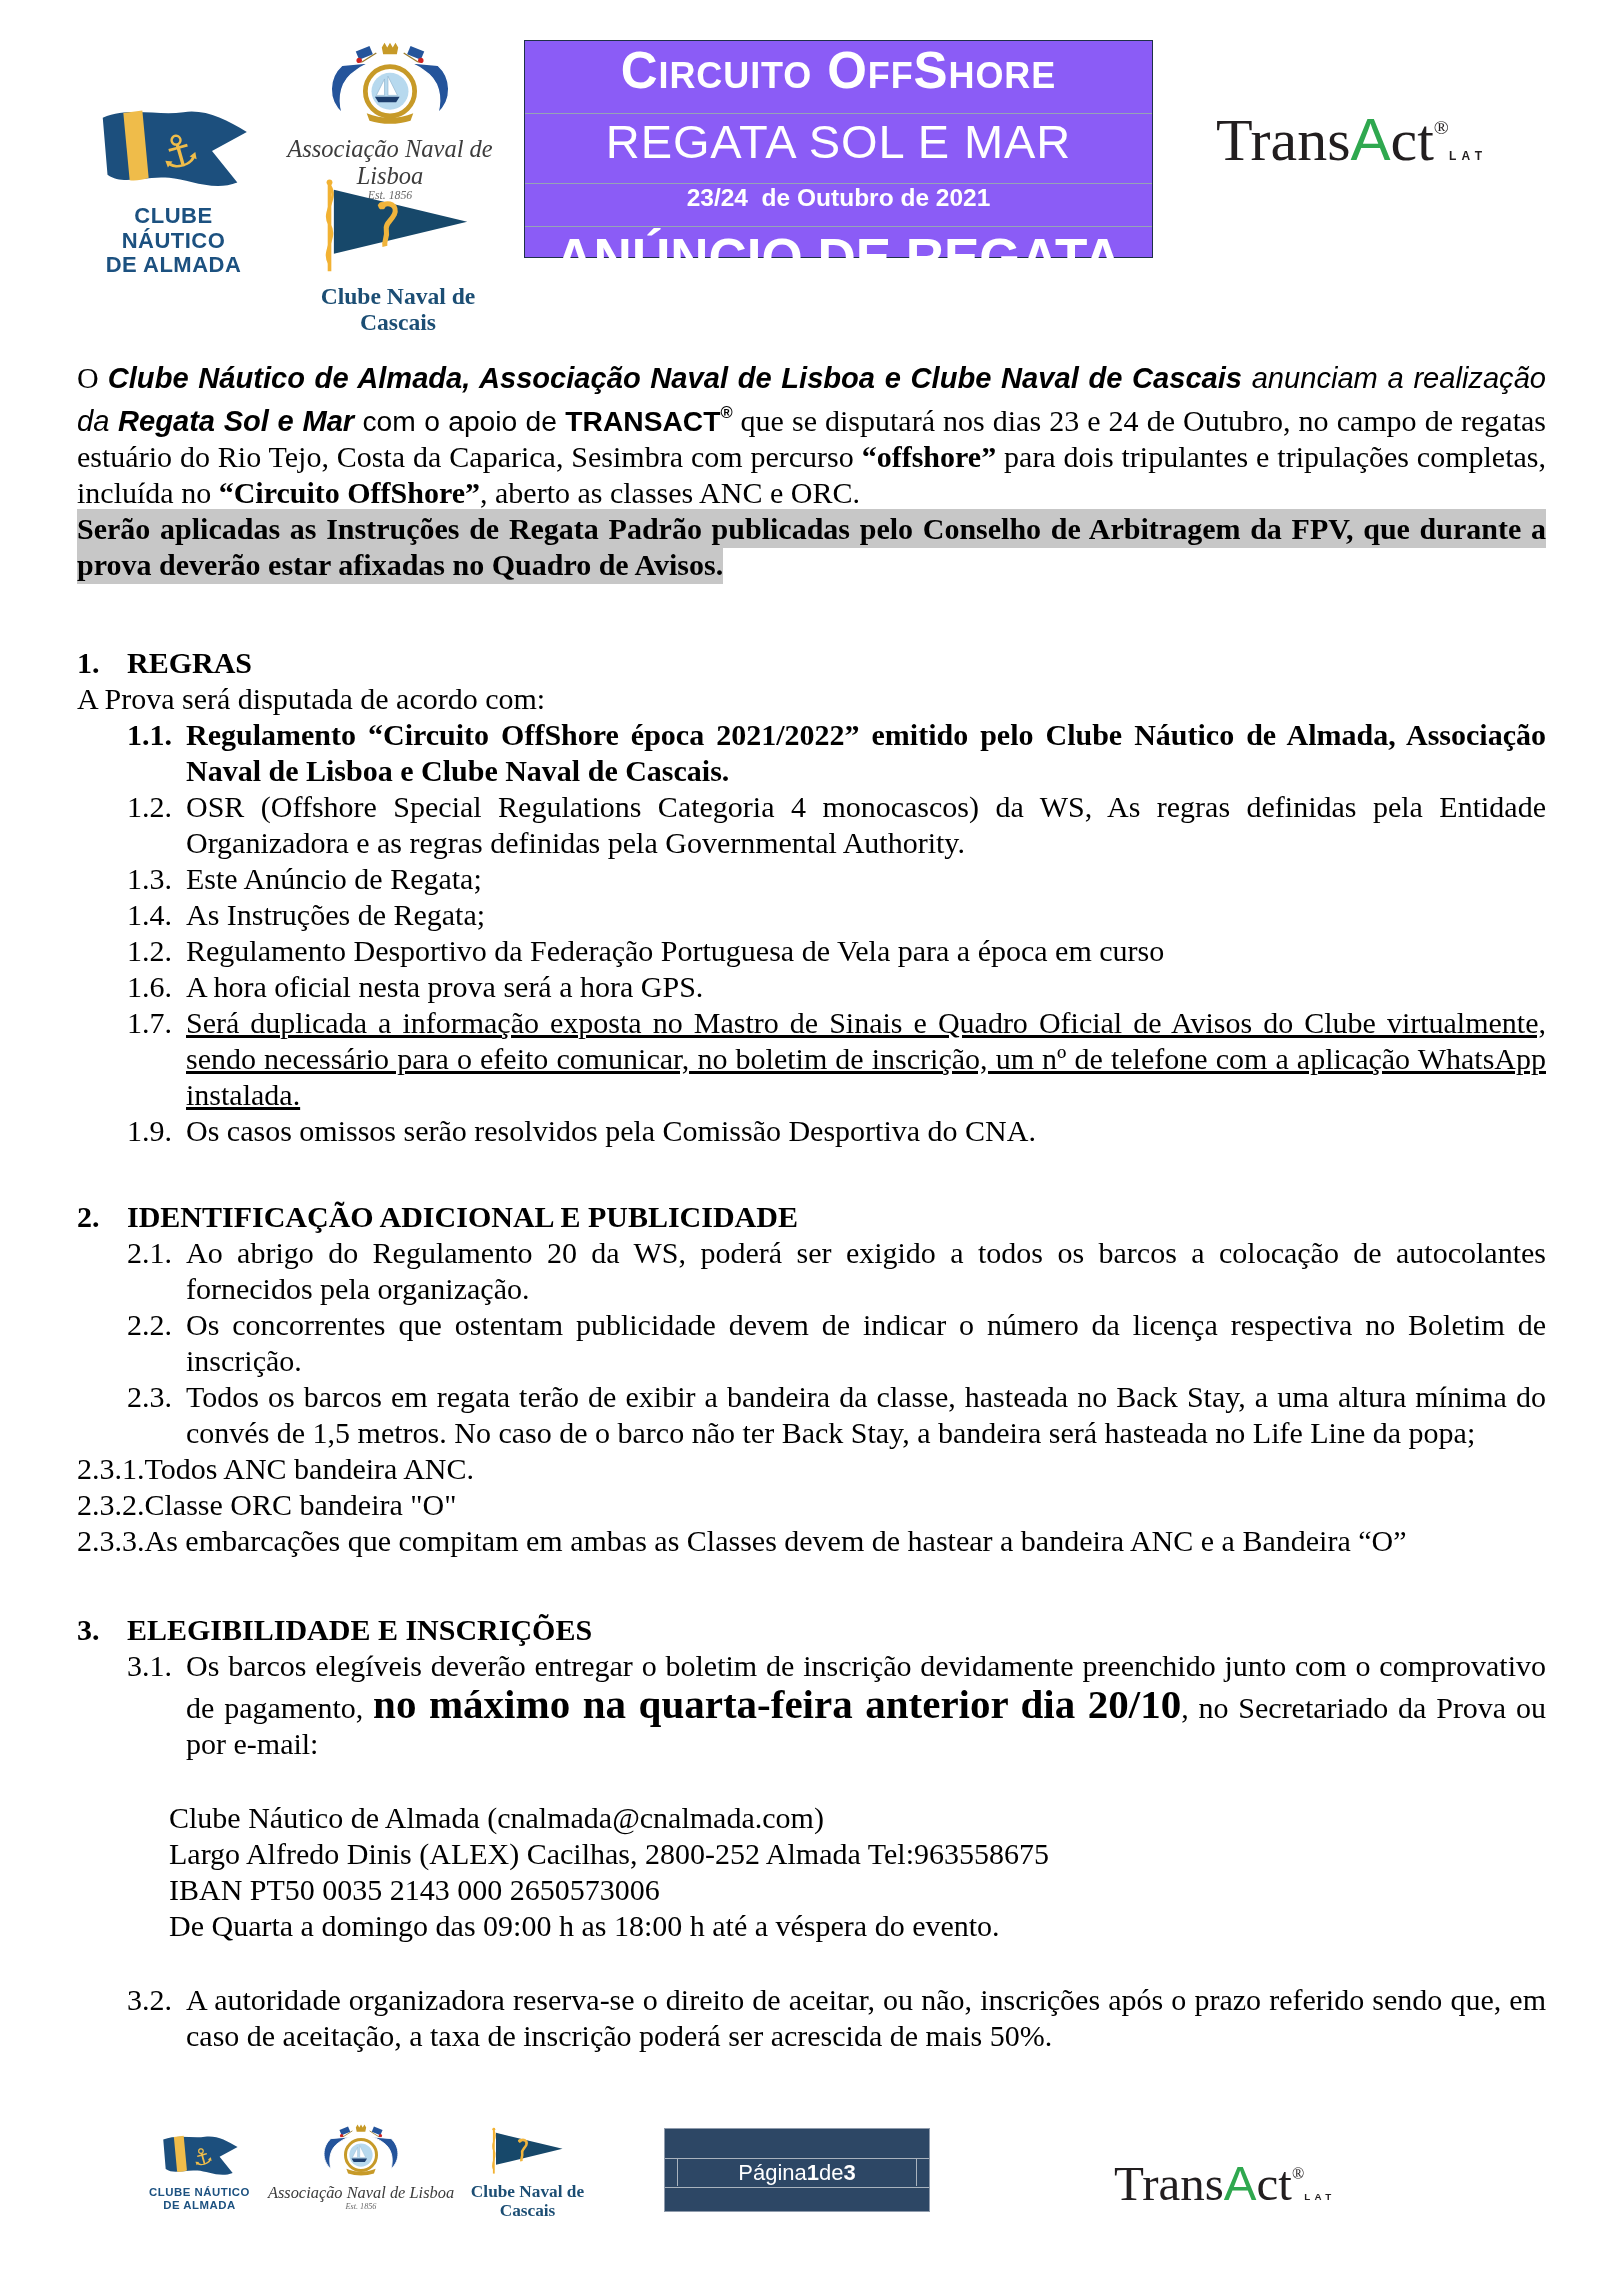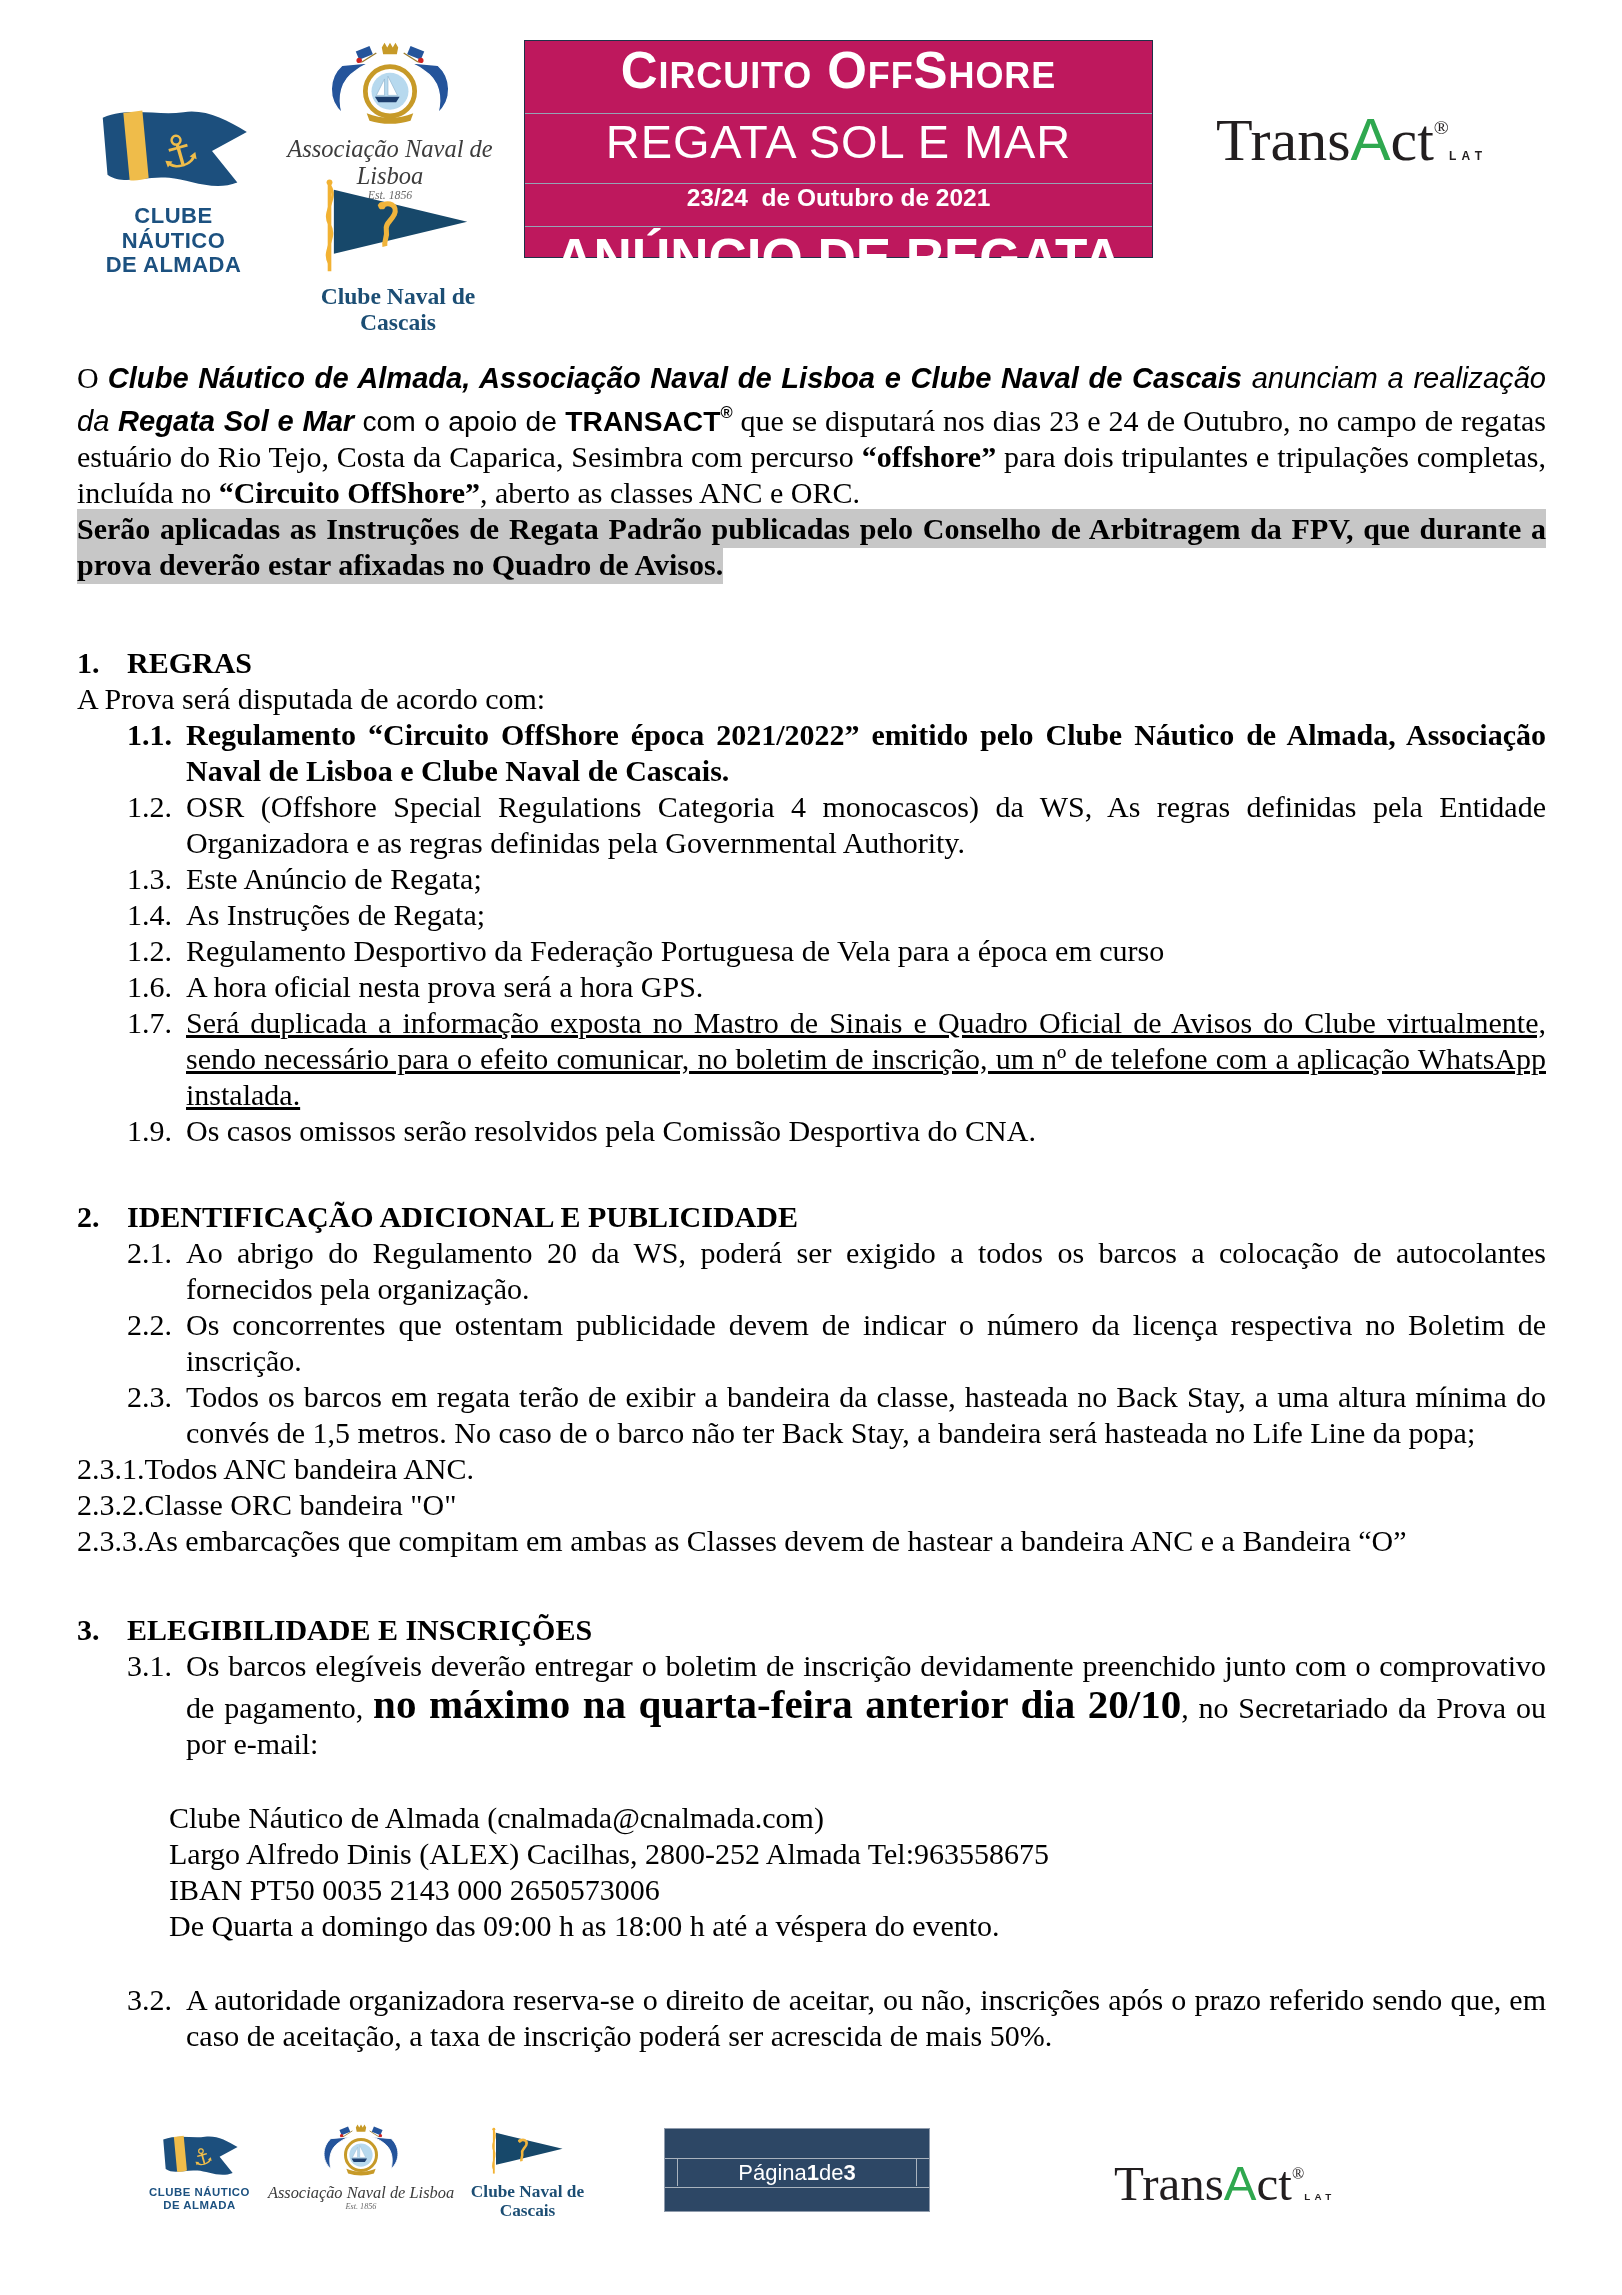--- a/index.html
+++ b/index.html
@@ -11,21 +11,21 @@
   .h-cna{left:87px;top:105px;width:173px;}
   .h-anl{left:262px;top:42px;width:256px;}
   .h-cnc{left:289px;top:178px;width:218px;}
   .cna-name{font-family:"Liberation Sans","DejaVu Sans",sans-serif;font-weight:bold;
             color:#1c5180;font-size:22px;line-height:24.5px;letter-spacing:0.5px;}
   .anl-script{font-style:italic;font-size:24.5px;color:#3c3c3c;line-height:27px;}
   .anl-est{font-style:italic;font-size:11.8px;color:#6a6a6a;line-height:13.6px;}
   .cnc-name{font-weight:bold;font-size:23.6px;color:#1c4e74;line-height:25.5px;}
 
   .title-box{position:absolute;left:524px;top:40px;width:629px;height:218px;
-             background:#be185d;border:1.8px solid #1f3148;box-sizing:border-box;
+             background:#8b5cf6;border:1.8px solid #1f3148;box-sizing:border-box;
              display:flex;flex-direction:column;color:#fff;
              font-family:"Liberation Sans","DejaVu Sans",sans-serif;text-align:center;gap:14px;}
   .tb-row{display:flex;align-items:center;justify-content:center;}
   .tb-row+.tb-row{border-top:0.9px solid #95a4b4;}
   .tb-r1{height:58px;font-weight:bold;font-size:51px;font-variant:small-caps;letter-spacing:0.9px;}
   .tb-r2{height:58px;font-weight:400;font-size:47px;letter-spacing:0.9px;}
   .tb-r3{height:35px;font-weight:bold;font-size:24.5px;}
   .tb-r3 span{white-space:pre;}
   .tb-r4{flex:1;font-weight:bold;font-size:53px;}
 

